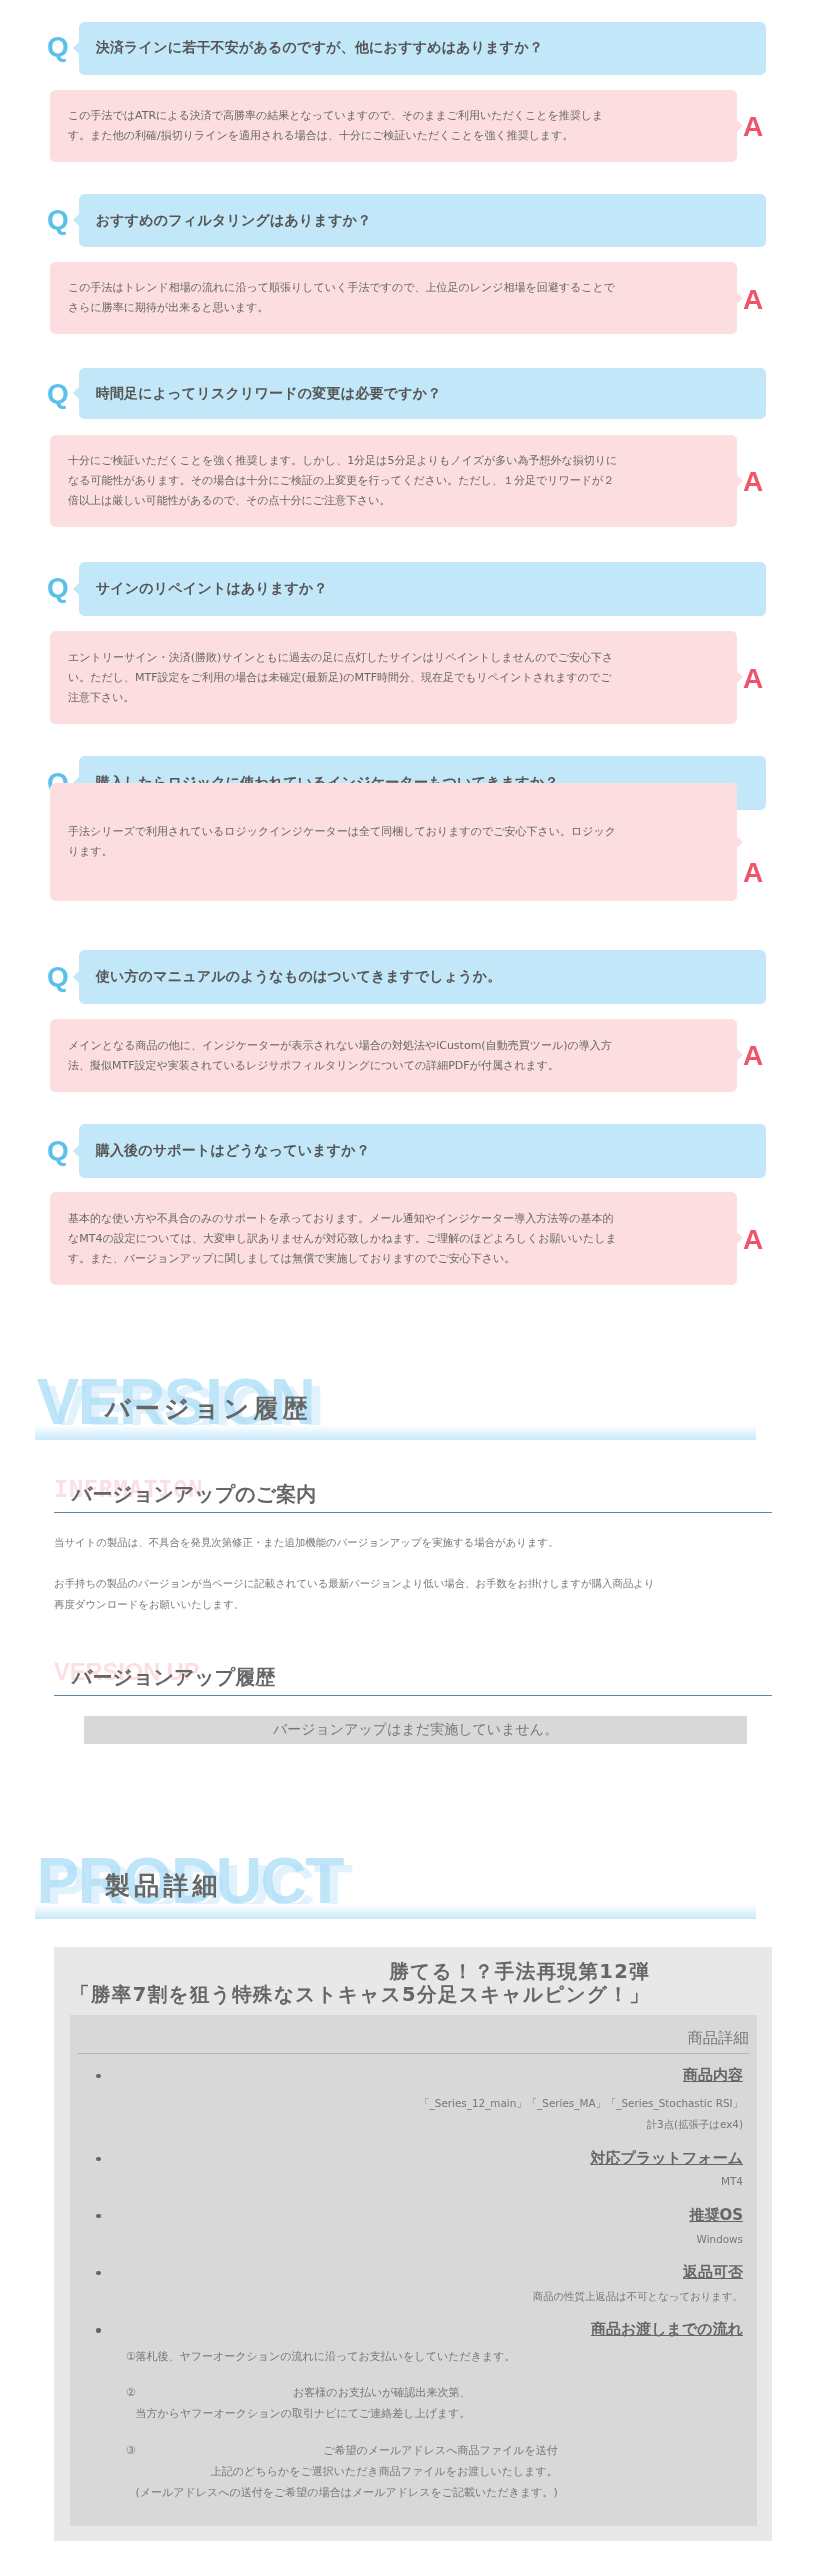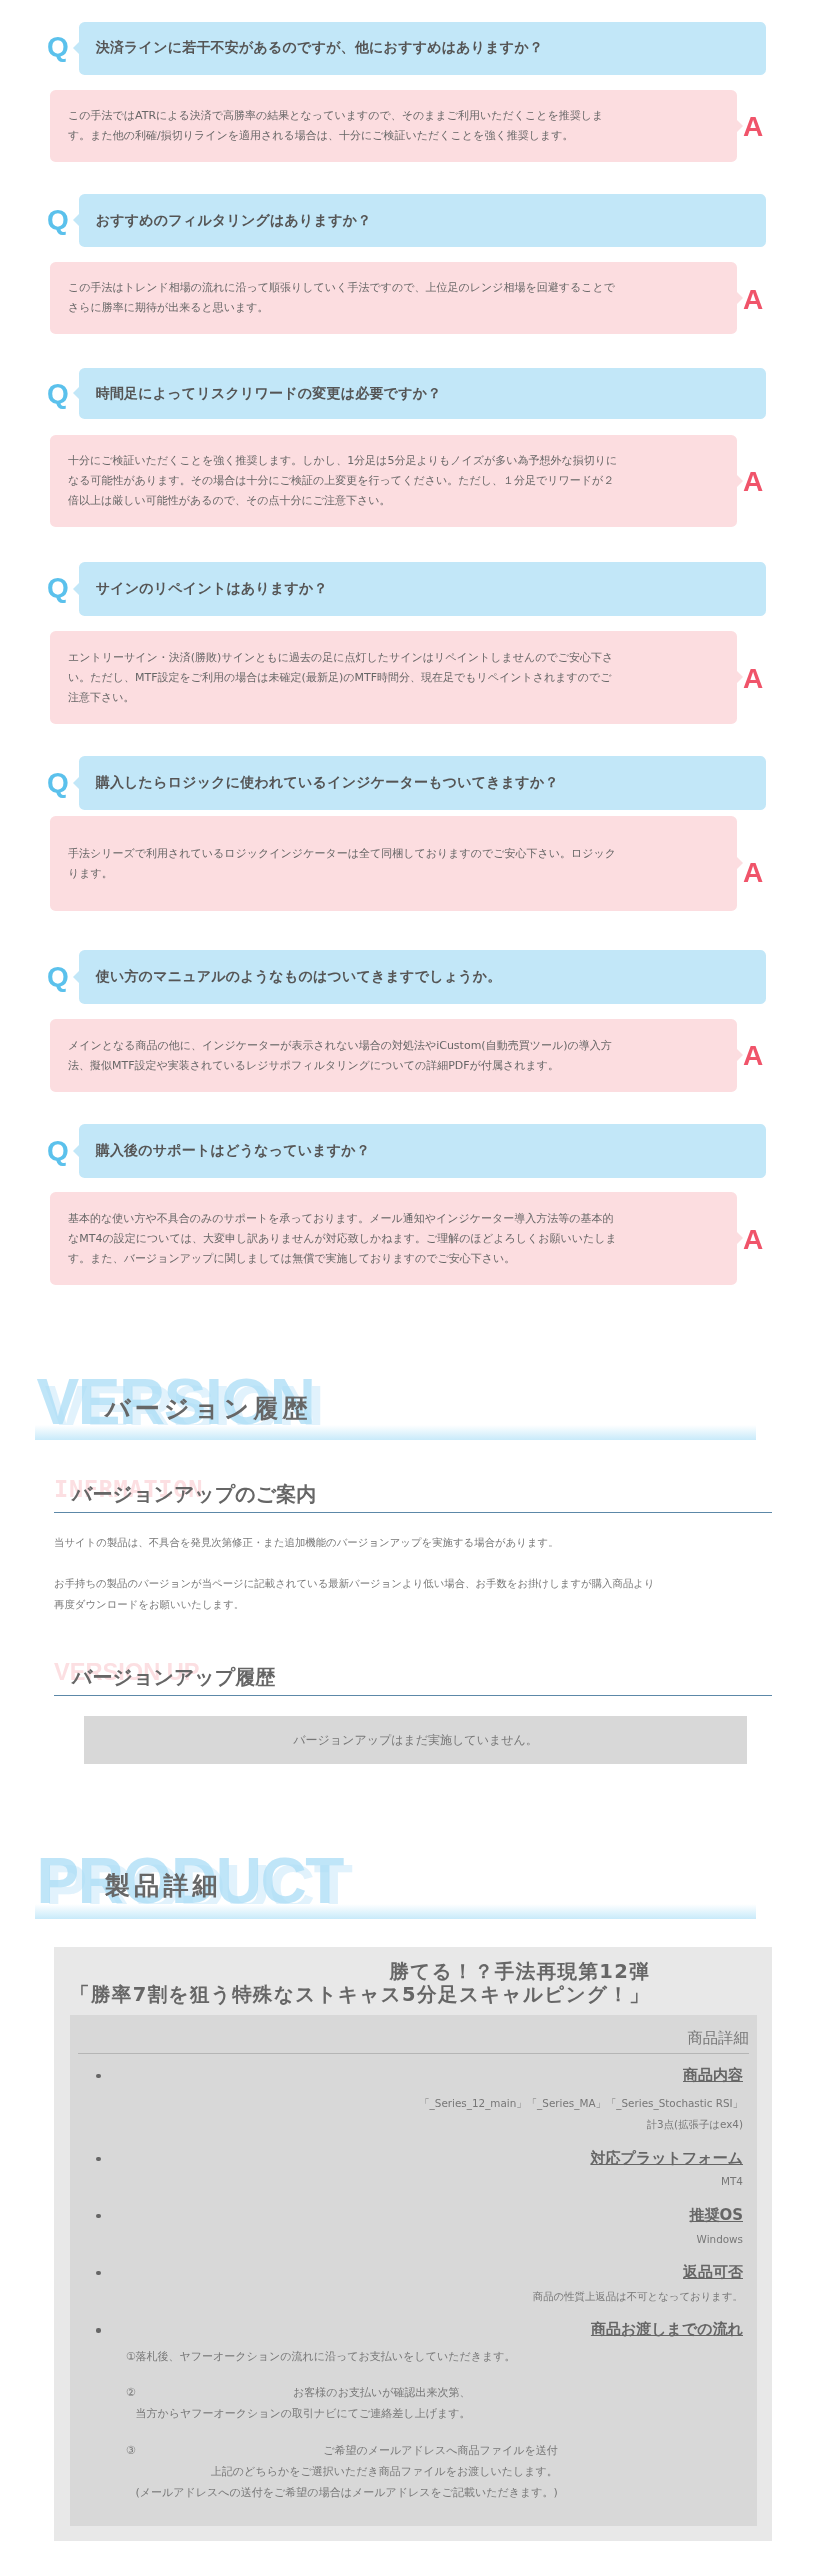--- a/index.html
+++ b/index.html
@@ -21,21 +21,21 @@
   .big-head .bg-word.shadow { left: 9.7px; top: 7px; color: rgba(200, 232, 250, 0.55); }
   .big-head .bar { position: absolute; left: 0; right: 0; bottom: 0; height: 15.3px; background: linear-gradient(to bottom, #ffffff 0%, #c8eafa 100%); }
   .big-head .title { position: absolute; left: 70px; top: 22px; font-size: 25px; font-weight: bold; color: #666; letter-spacing: 4.2px; }
 
   .sub-head { position: absolute; left: 54px; width: 718px; height: 35px; border-bottom: 1.4px solid #5c88a8; }
   .sub-head .bg-word { position: absolute; left: 0; top: 0; font-family: "DejaVu Sans Mono", monospace; font-weight: bold; font-size: 23.6px; line-height: 23.6px; color: #fcdfe2; letter-spacing: 0.7px; }
   .sub-head .title { position: absolute; left: 18px; bottom: 4.2px; font-size: 20px; font-weight: bold; color: #666; }
 
   .para { position: absolute; left: 54px; width: 723px; font-size: 10.4px; line-height: 21px; color: #777; }
 
-  .notice { position: absolute; left: 84px; top: 1716px; width: 663px; height: 48px; background: #d8d8d8; display: flex; align-items: center; justify-content: center; font-size: 12px; color: #777; }
+  .notice { position: absolute; left: 84px; top: 1716px; width: 663px; height: 28px; background: #d8d8d8; display: flex; align-items: center; justify-content: center; font-size: 14px; color: #777; }
 
   .prod-outer { position: absolute; left: 54px; top: 1947px; width: 718px; height: 594px; background: #e8e8e8; text-align: right; }
   .prod-title { position: absolute; left: 16px; top: 12.5px; font-size: 19.5px; line-height: 23.6px; font-weight: bold; color: #666; letter-spacing: 1.4px; }
   .prod-inner { position: absolute; left: 16px; top: 68px; width: 687px; height: 511px; background: #d8d8d8; }
   .prod-inner-head { position: absolute; left: 8.3px; right: 8.3px; top: 8.3px; height: 31px; border-bottom: 1.4px solid #b5b5b5; font-size: 15.3px; color: #777; line-height: 31px; }
   .spec-list { position: absolute; left: 25px; top: 50px; right: 14px; list-style: none; }
   .spec-item { position: relative; margin-bottom: 12.5px; }
   .spec-label { position: relative; padding-left: 16.7px; font-size: 15px; font-weight: bold; color: #666; line-height: 21px; text-decoration: underline; }
   .spec-label::before { content: ""; position: absolute; left: 1.4px; top: 9px; width: 4.2px; height: 4.2px; border-radius: 50%; background: #666; }
   .spec-value { padding-left: 21px; font-size: 10.4px; color: #777; line-height: 21px; }
@@ -95,21 +95,21 @@
       <div>い。ただし、MTF設定をご利用の場合は未確定(最新足)のMTF時間分、現在足でもリペイントされますのでご</div>
       <div>注意下さい。</div>
     </div>
   </div>
   <div class="a-letter" style="top:665px">A</div>
 
   <div class="q-letter" style="top:769px">Q</div>
   <div class="q-box" style="top:756px;height:54px">
     <span class="q-text">購入したらロジックに使われているインジケーターもついてきますか？</span>
   </div>
-  <div class="a-box" style="top:816px;height:95px">
+  <div class="a-box" style="top:783px;height:118px">
     <div class="a-text">
       <div>手法シリーズで利用されているロジックインジケーターは全て同梱しておりますのでご安心下さい。ロジック</div>
       <div>ります。</div>
     </div>
   </div>
   <div class="a-letter" style="top:859px">A</div>
 
   <div class="q-letter" style="top:963px">Q</div>
   <div class="q-box" style="top:950px;height:54px">
     <span class="q-text">使い方のマニュアルのようなものはついてきますでしょうか。</span>

